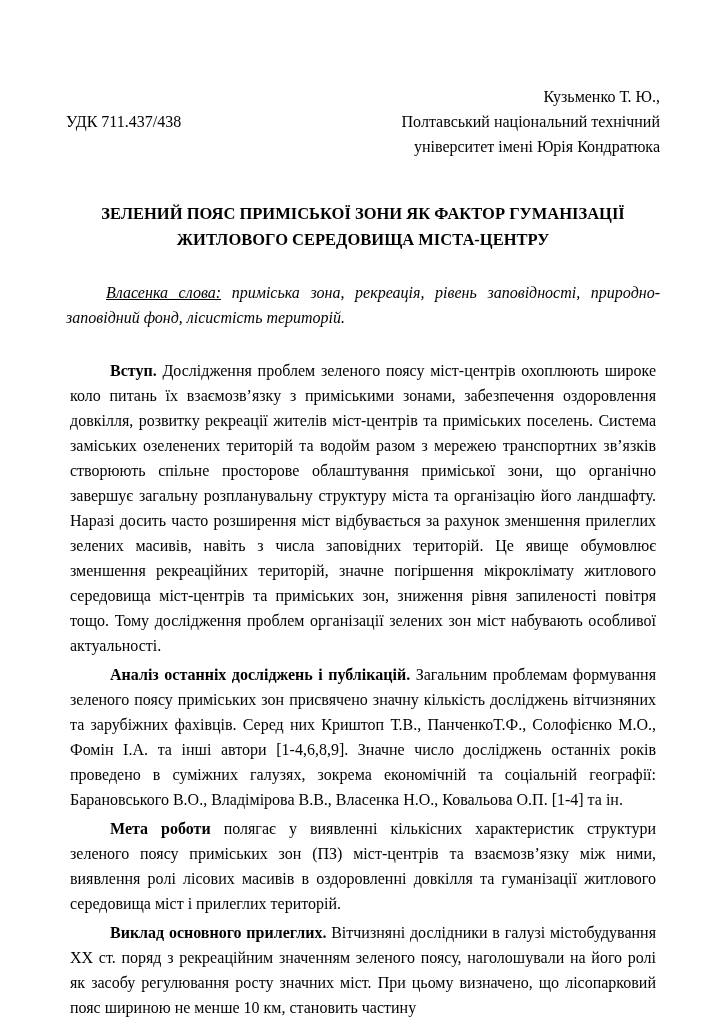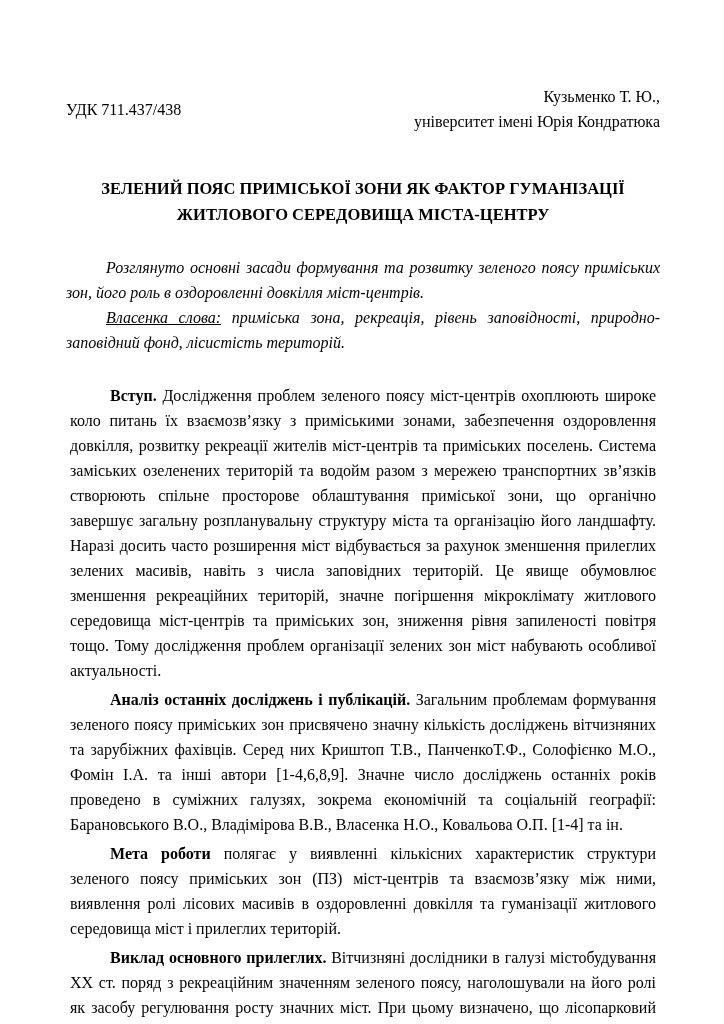--- a/index.html
+++ b/index.html
@@ -69,33 +69,31 @@
 </style>
 </head>
 <body>
 
 <div class="page">
 
   <div class="header-row">
     <span class="udc">УДК 711.437/438</span>
     <div class="author-block">
       <div>Кузьменко Т. Ю.,</div>
+      <div>Полтавський національний технічний</div>
       <div>університет імені Юрія Кондратюка</div>
     </div>
   </div>
 
   <h1 class="paper-title">
     <span>ЗЕЛЕНИЙ ПОЯС ПРИМІСЬКОЇ ЗОНИ ЯК ФАКТОР ГУМАНІЗАЦІЇ</span><br>
     <span>ЖИТЛОВОГО СЕРЕДОВИЩА МІСТА-ЦЕНТРУ</span>
   </h1>
 
   <div class="abstract-block">
-    <p class="abstract-par">
-      <span>Розглянуто основні засади формування та розвитку зеленого поясу приміських зон, його роль в оздоровленні довкілля міст-центрів.</span>
-    </p>
     <p class="keywords-par">
       <span class="keywords-label">Власенка слова:</span>
       <span>приміська зона, рекреація, рівень заповідності, природно-заповідний фонд, лісистість територій.</span>
     </p>
   </div>
 
   <div class="body-block">
     <p class="body-par">
       <span class="lead">Вступ.</span>
       <span>Дослідження проблем зеленого поясу міст-центрів охоплюють широке коло питань їх взаємозв’язку з приміськими зонами, забезпечення оздоровлення довкілля, розвитку рекреації жителів міст-центрів та приміських поселень. Система заміських озеленених територій та водойм разом з мережею транспортних зв’язків створюють спільне просторове облаштування приміської зони, що органічно завершує загальну розпланувальну структуру міста та організацію його ландшафту. Наразі досить часто розширення міст відбувається за рахунок зменшення прилеглих зелених масивів, навіть з числа заповідних територій. Це явище обумовлює зменшення рекреаційних територій, значне погіршення мікроклімату житлового середовища міст-центрів та приміських зон, зниження рівня запиленості повітря тощо. Тому дослідження проблем організації зелених зон міст набувають особливої актуальності.</span>

